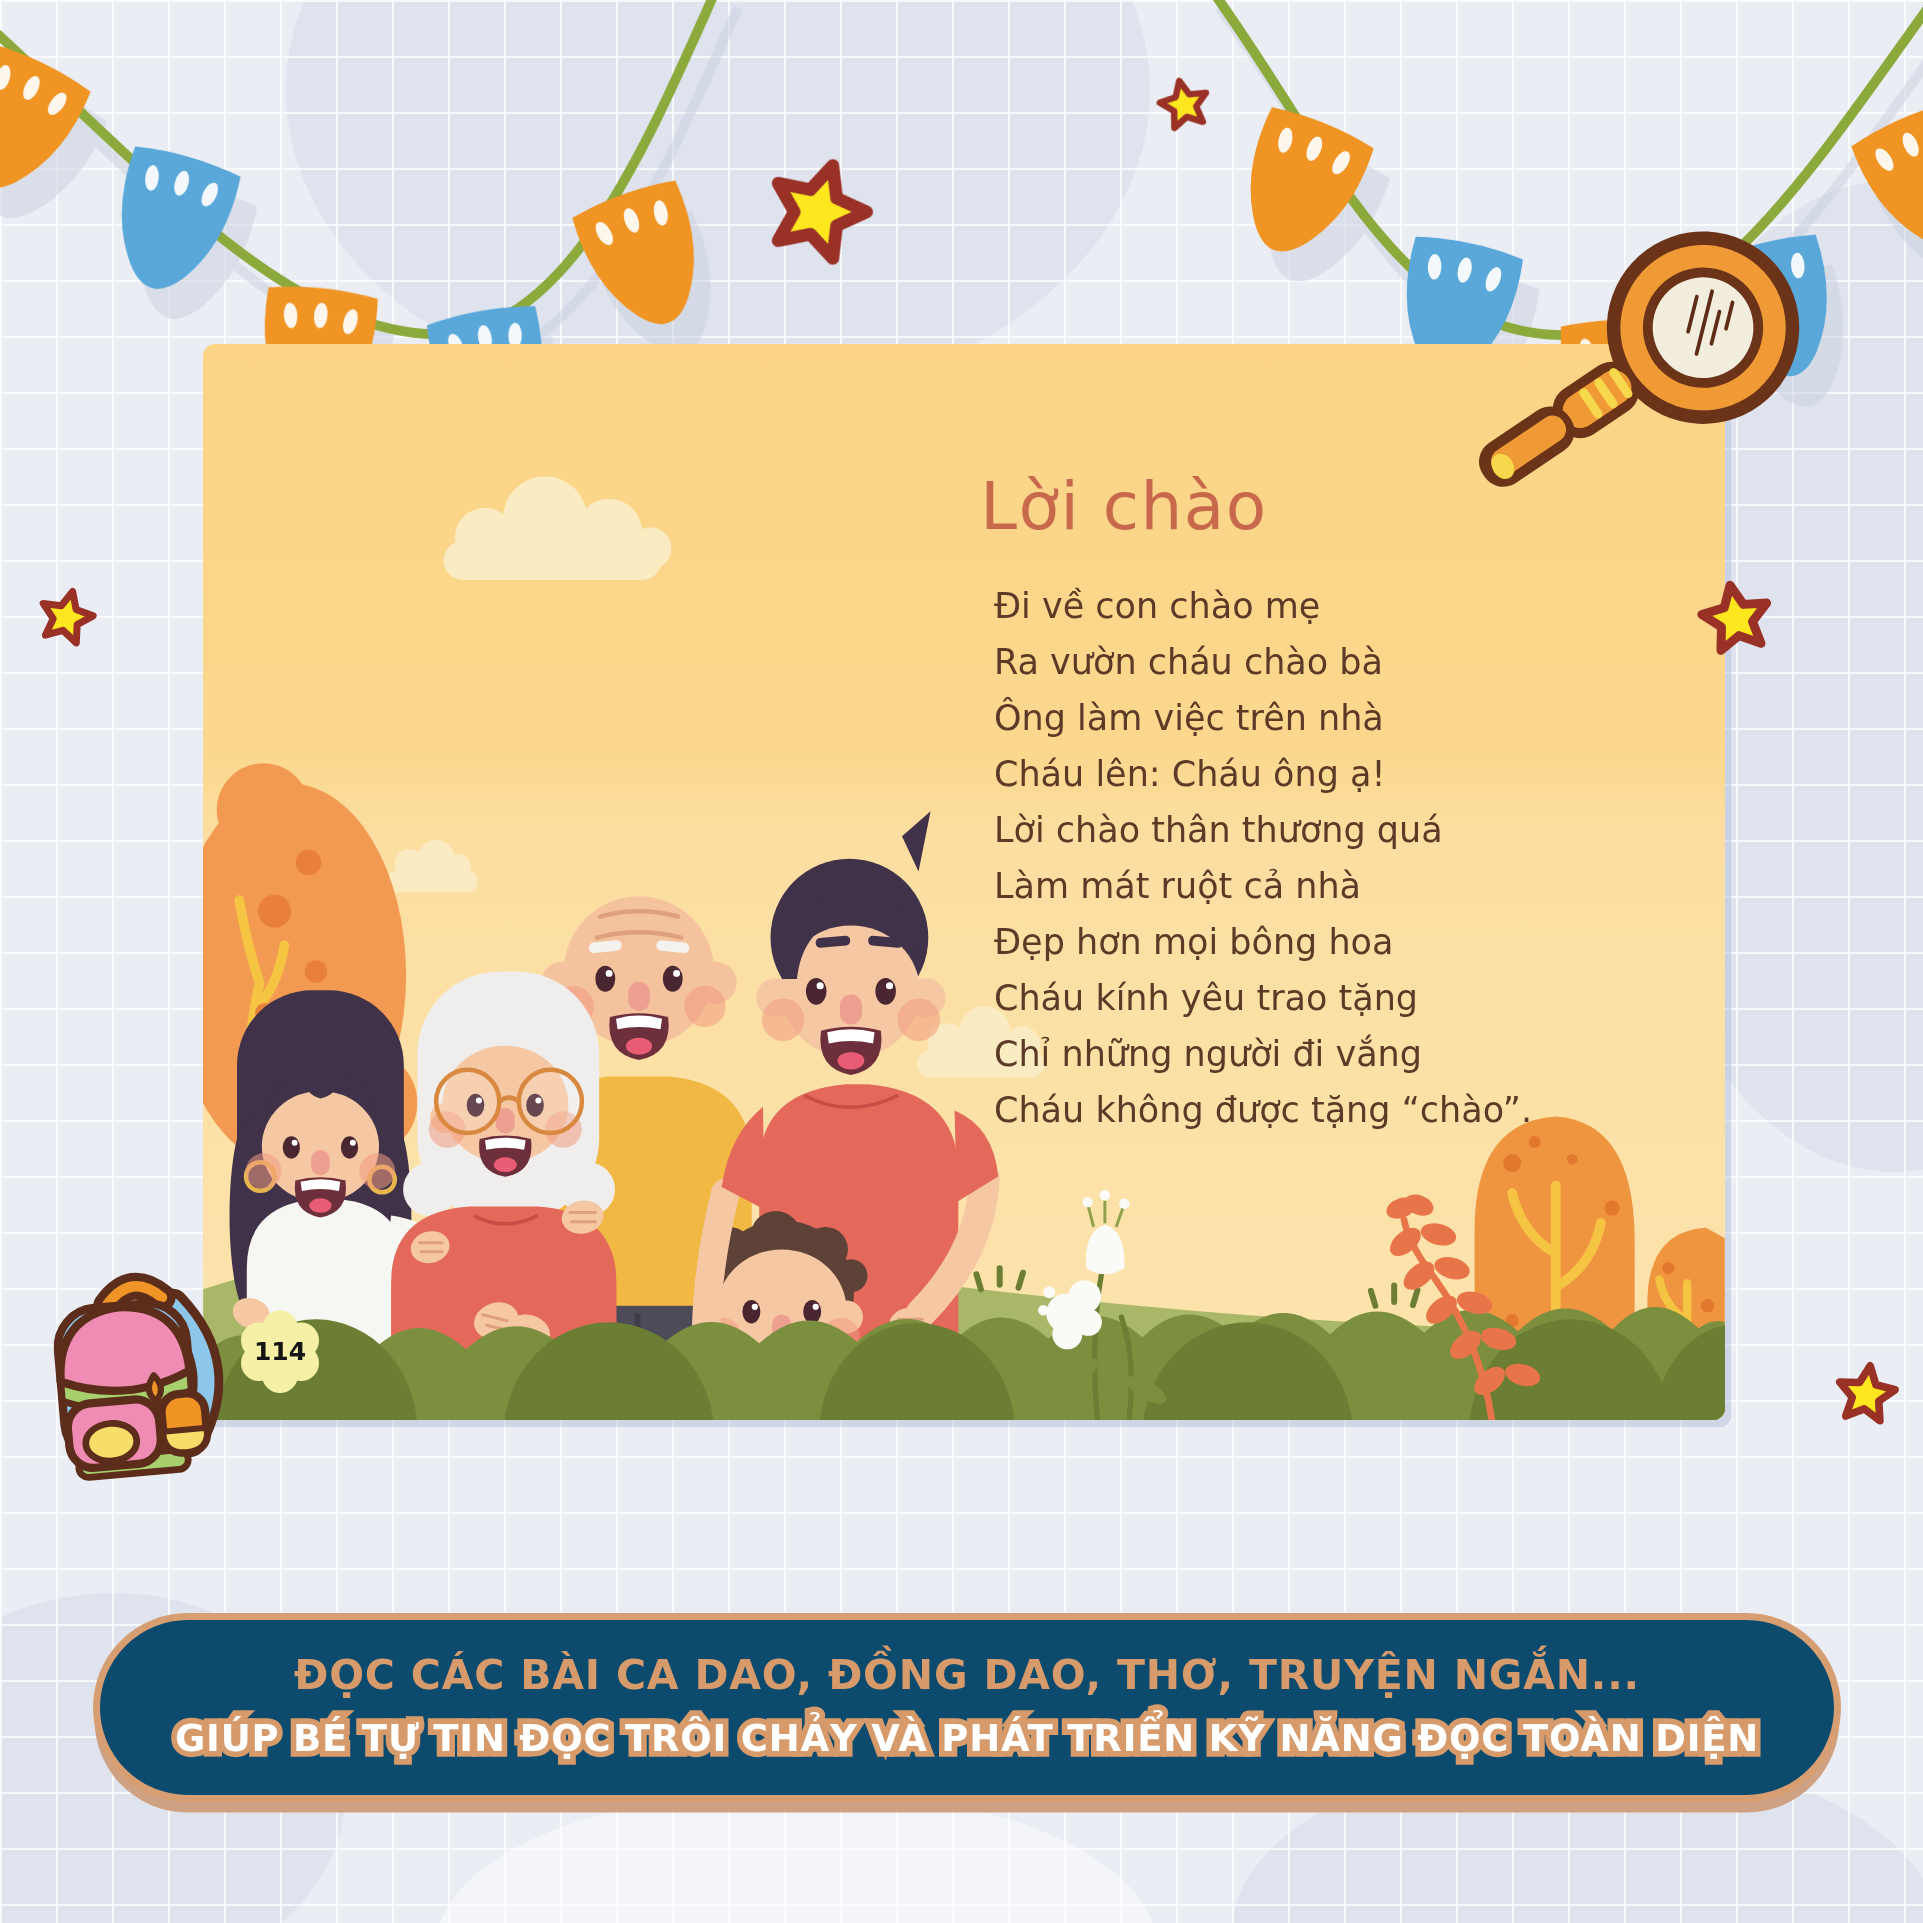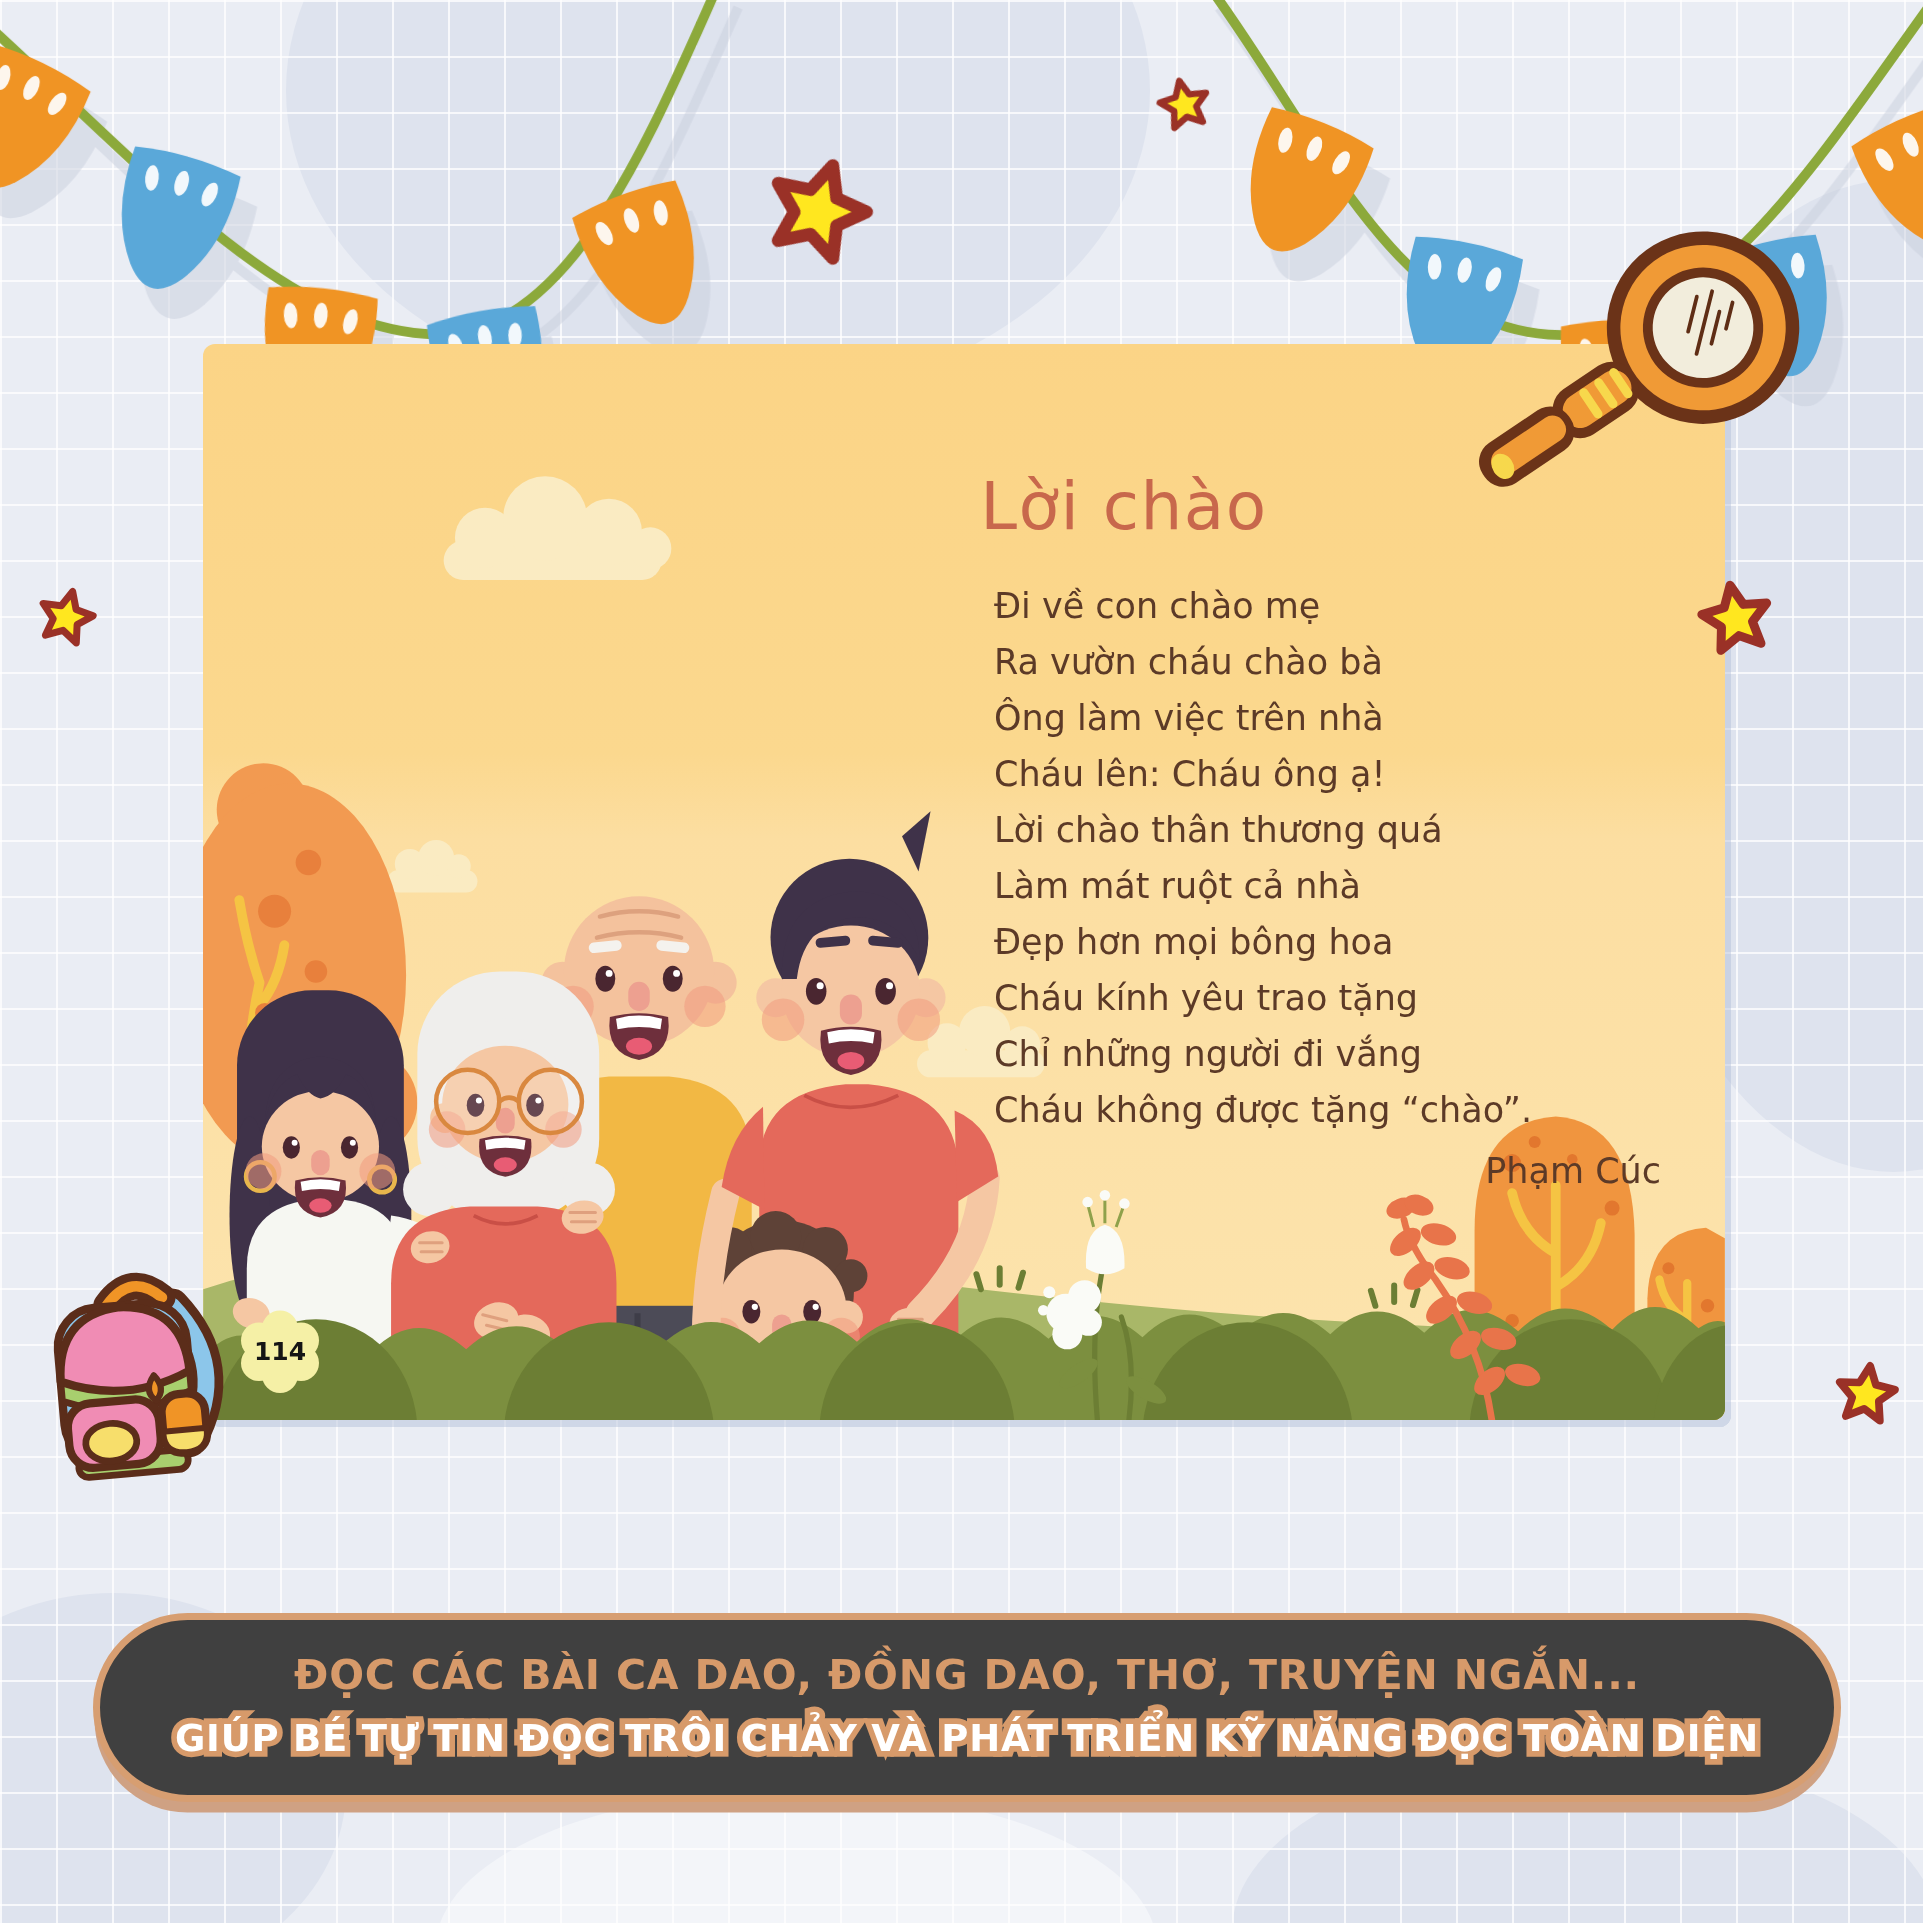--- a/index.html
+++ b/index.html
@@ -27,21 +27,21 @@
   .poem{position:absolute;left:791px;top:234px;width:676px;}
   .poem-line{height:56px;line-height:56px;font-size:35px;color:#5C3A27;white-space:nowrap;}
   .poem-author{position:absolute;left:791px;top:799px;width:667px;text-align:right;
     font-size:35px;color:#5C3A27;line-height:56px;}
   .page-badge{position:absolute;left:35px;top:965px;width:84px;height:84px;}
   .page-badge .num{position:absolute;inset:0;display:flex;align-items:center;justify-content:center;
     font-size:25px;font-weight:bold;color:#151515;}
 
   
   .banner{position:absolute;left:93px;top:1613px;width:1748px;height:189px;z-index:2;
-    background:#404040;border:7.5px solid #D79E71;border-radius:95px;
+    background:#0c4a6e;border:7.5px solid #D79E71;border-radius:95px;
     box-shadow:0 12px 0 -1.5px #CFA183;
     display:flex;flex-direction:column;align-items:center;justify-content:center;gap:12px;box-sizing:border-box;}
   .banner-line1{font-size:41px;font-weight:bold;color:#D79A6A;letter-spacing:0.8px;white-space:nowrap;}
   .banner-line2{position:relative;height:53px;width:1653px;}
   .banner-line2 span{position:absolute;left:50%;top:50%;transform:translate(-50%,-50%);
     font-size:37px;font-weight:bold;letter-spacing:0.8px;white-space:nowrap;}
   .banner-line2 .behind{-webkit-text-stroke:11.3px #D79A6A;color:#D79A6A;}
   .banner-line2 .front{color:#FFFFFF;}
 </style>
 </head>
@@ -353,21 +353,20 @@
       <div class="poem-line">Ra vườn cháu chào bà</div>
       <div class="poem-line">Ông làm việc trên nhà</div>
       <div class="poem-line">Cháu lên: Cháu ông ạ!</div>
       <div class="poem-line">Lời chào thân thương quá</div>
       <div class="poem-line">Làm mát ruột cả nhà</div>
       <div class="poem-line">Đẹp hơn mọi bông hoa</div>
       <div class="poem-line">Cháu kính yêu trao tặng</div>
       <div class="poem-line">Chỉ những người đi vắng</div>
       <div class="poem-line">Cháu không được tặng “chào”.</div>
     </div>
-    <div class="poem-author">Phạm Cúc</div>
 
     <div class="page-badge">
       <svg viewBox="0 0 112 112">
         <g fill="#F5F0A6">
           <circle cx="56" cy="26" r="24"></circle>
             <circle cx="84" cy="42" r="24"></circle>
             <circle cx="84" cy="72" r="24"></circle>
           <circle cx="56" cy="88" r="24"></circle>
             <circle cx="28" cy="72" r="24"></circle>
             <circle cx="28" cy="42" r="24"></circle>

